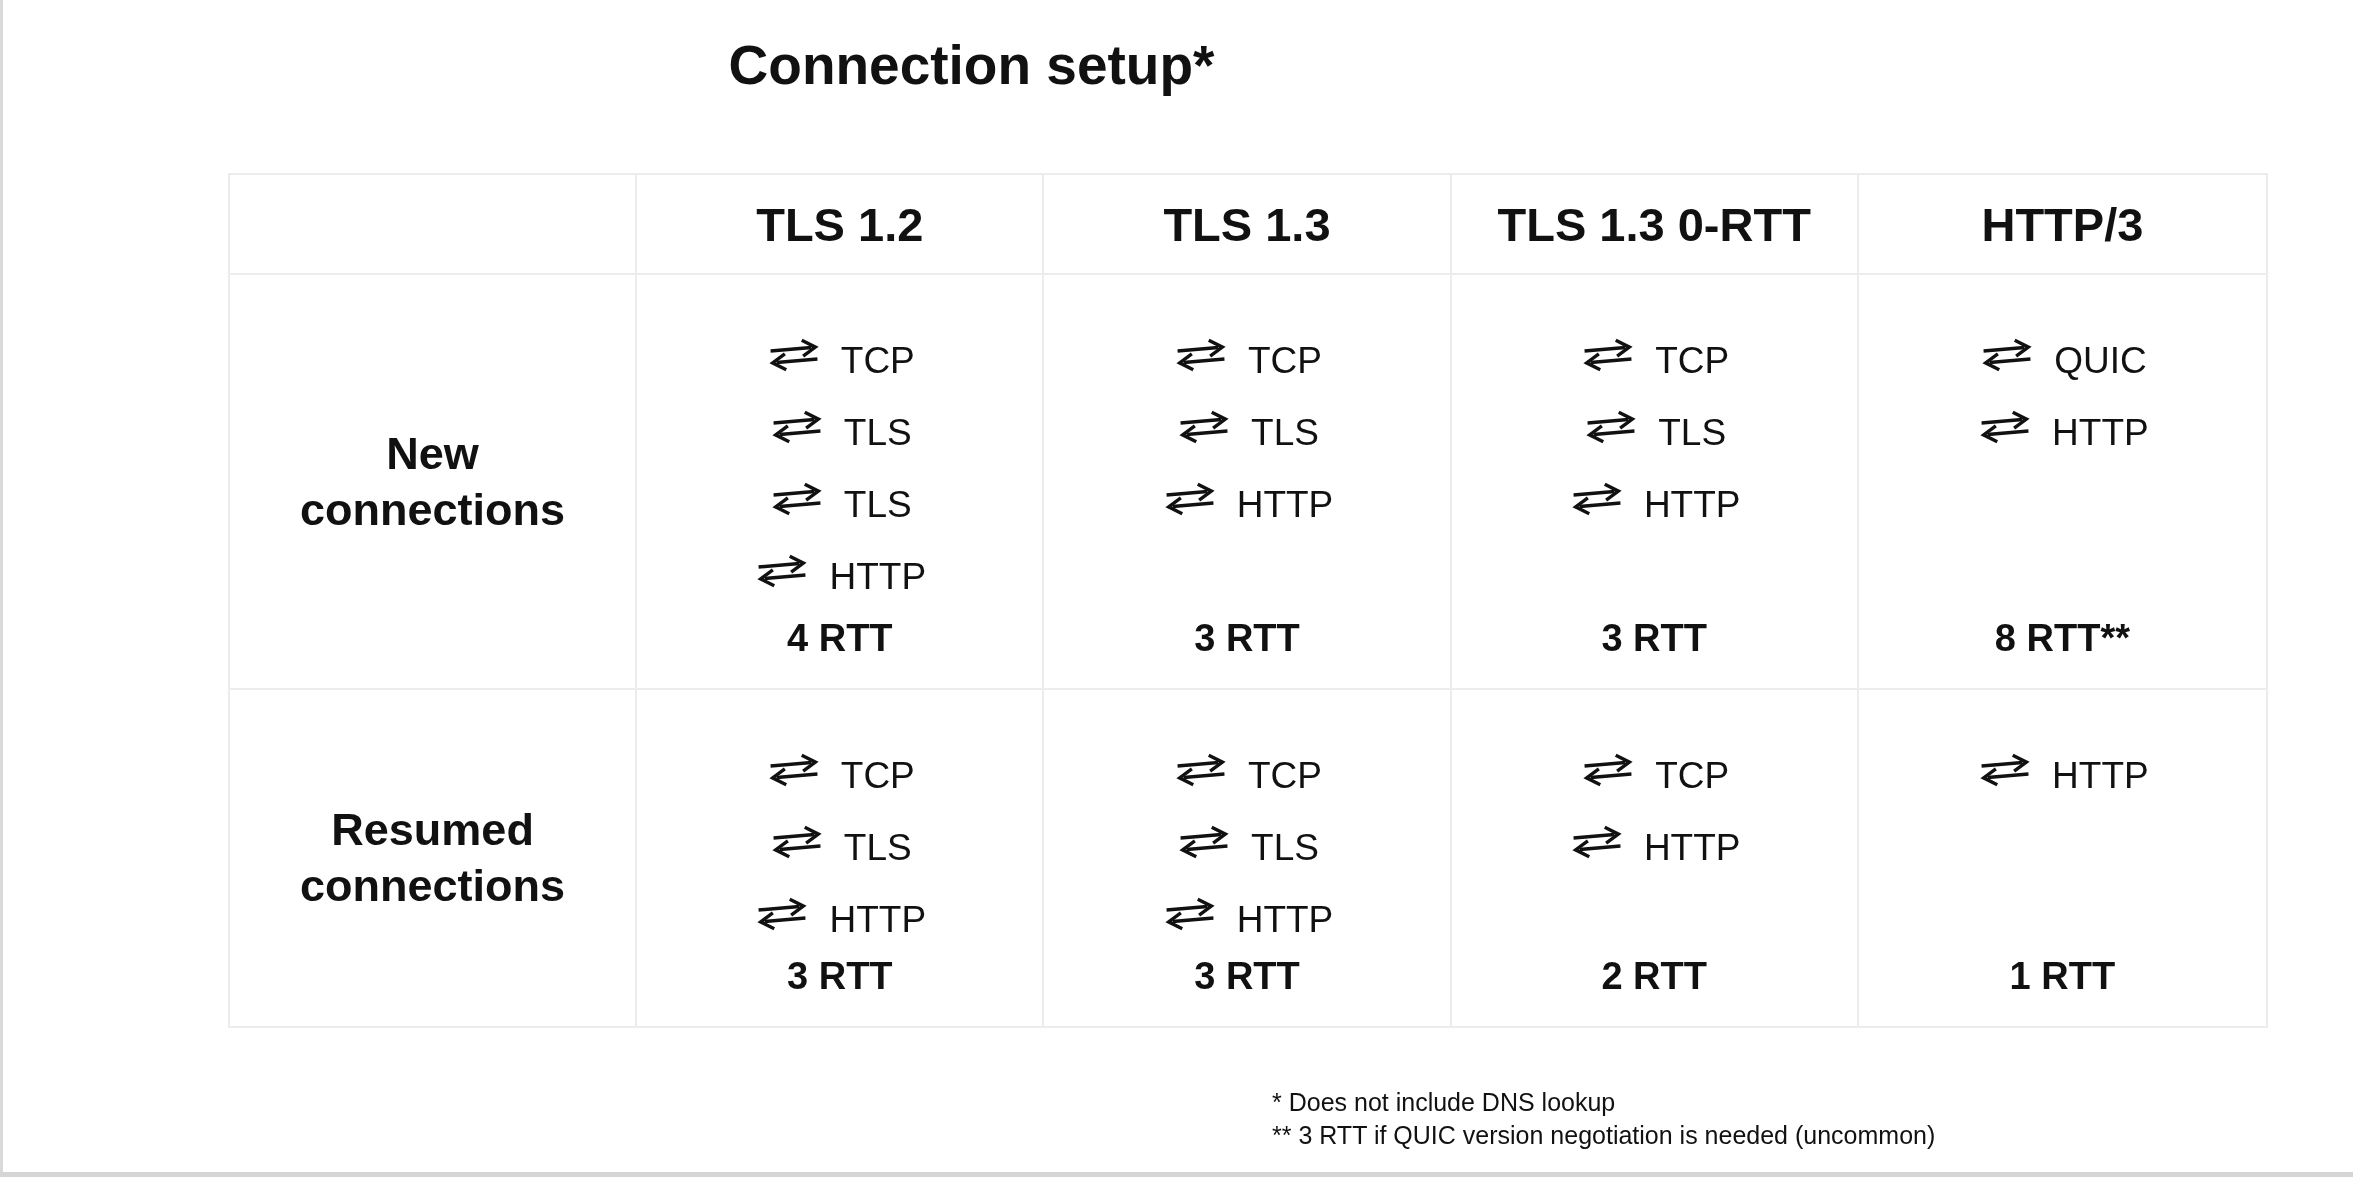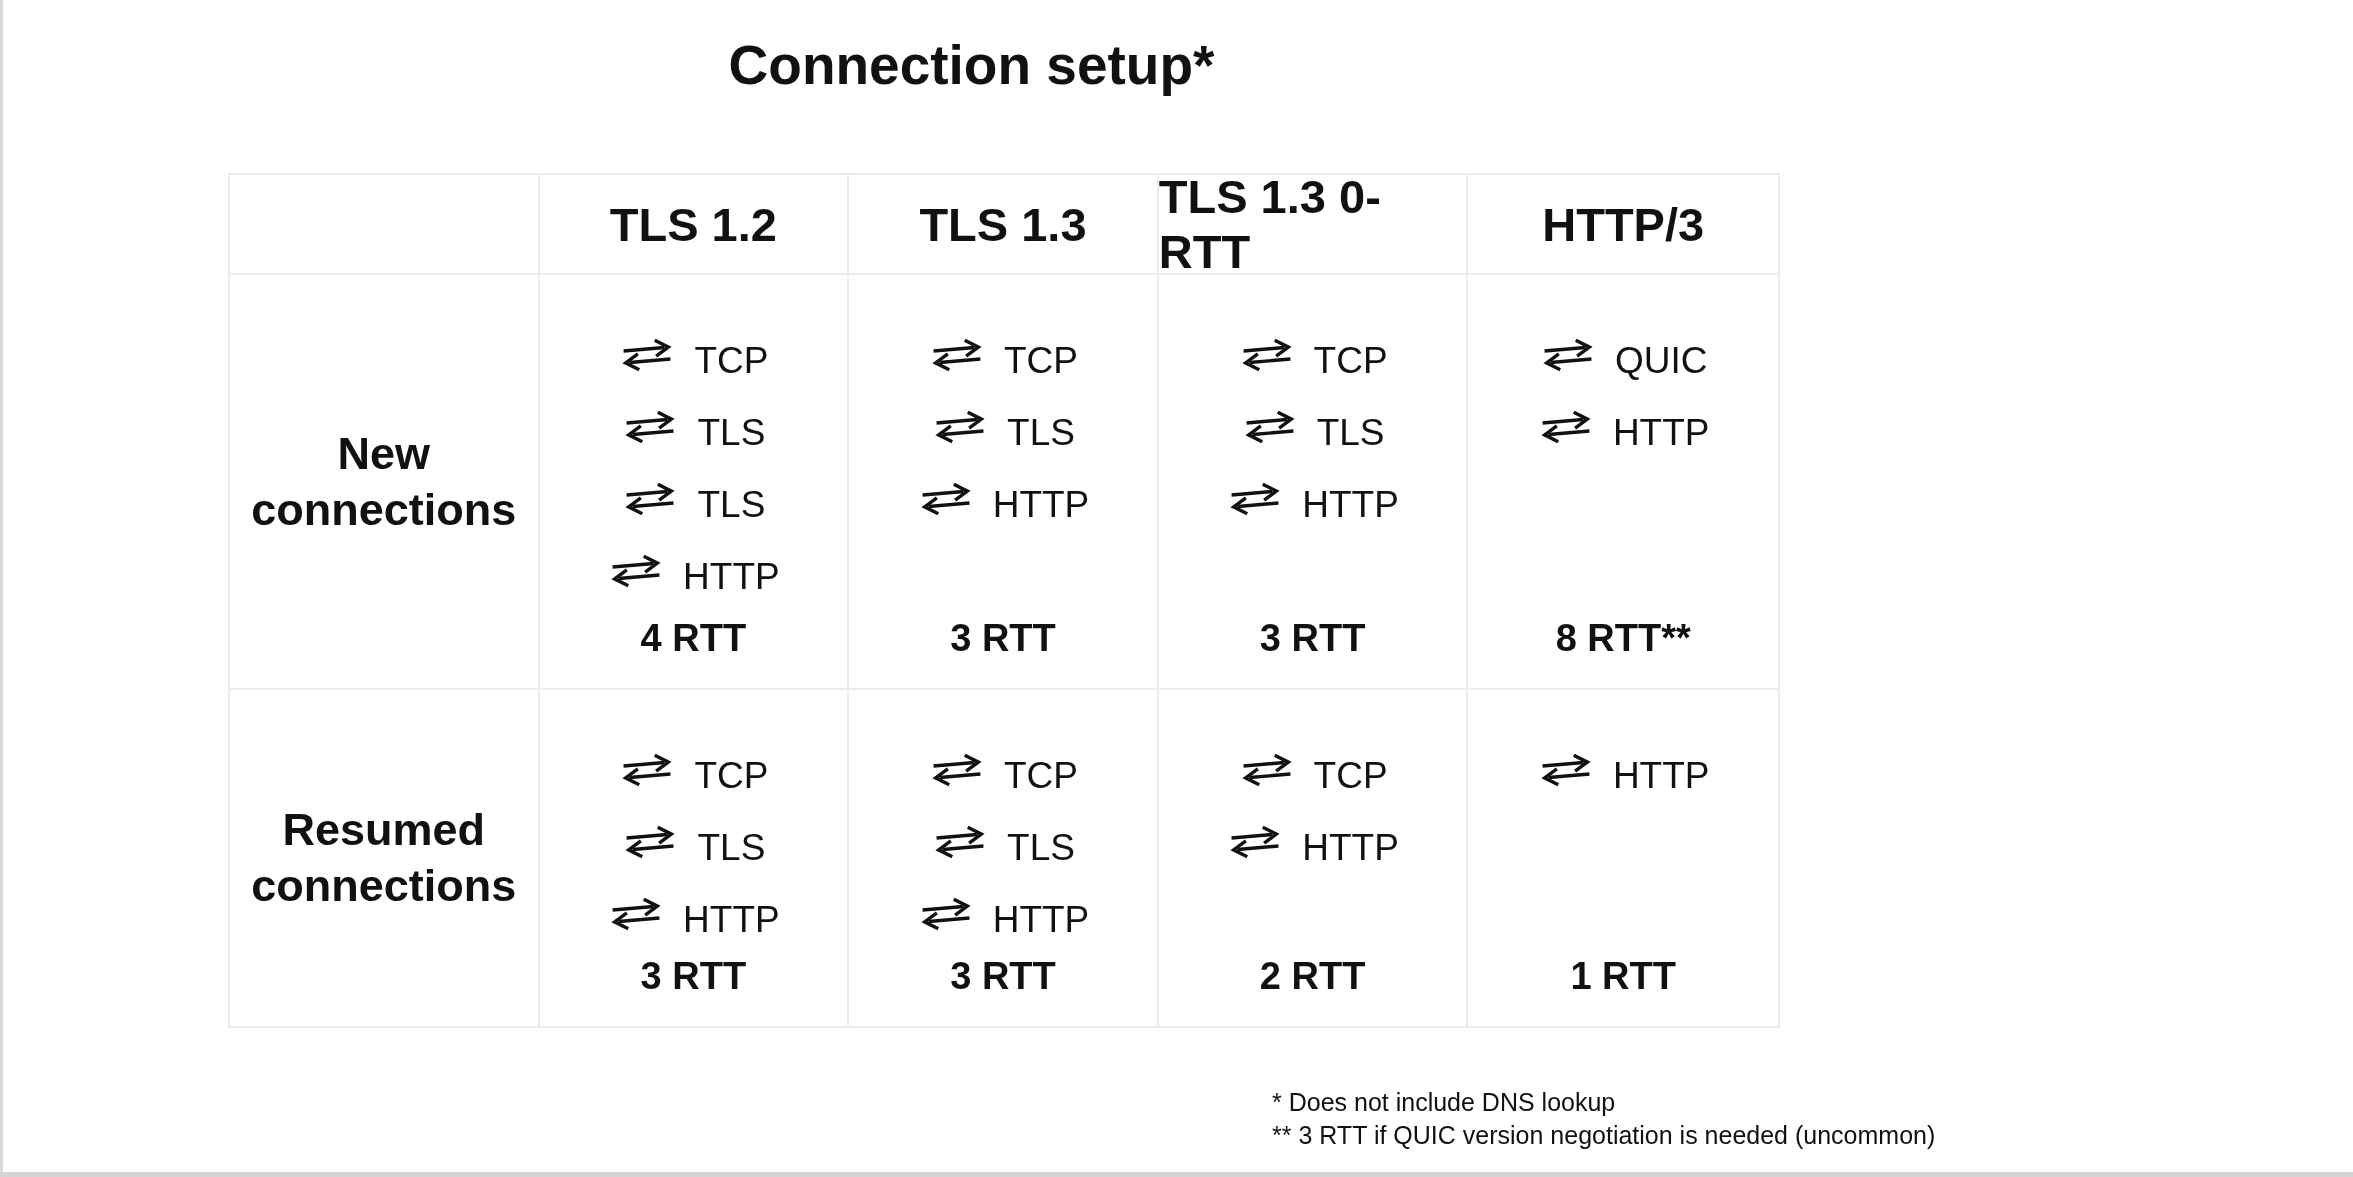--- a/index.html
+++ b/index.html
@@ -15,21 +15,21 @@
     position: absolute;
     top: 30px; left: 0; width: 1943px;
     margin: 0;
     text-align: center;
     font-size: 55px; font-weight: bold;
     line-height: 70px;
   }
   .table {
     position: absolute;
     left: 228px; top: 173px;
-    width: 1552px; height: 855px;
+    width: 2040px; height: 855px;
     box-sizing: border-box;
     display: grid;
     grid-template-columns: repeat(5, 1fr);
     grid-template-rows: 100px 415px auto;
     border: 2px solid #ececec;
     background: #ffffff;
   }
   .cell {
     box-sizing: border-box;
     border-right: 2px solid #ececec;

